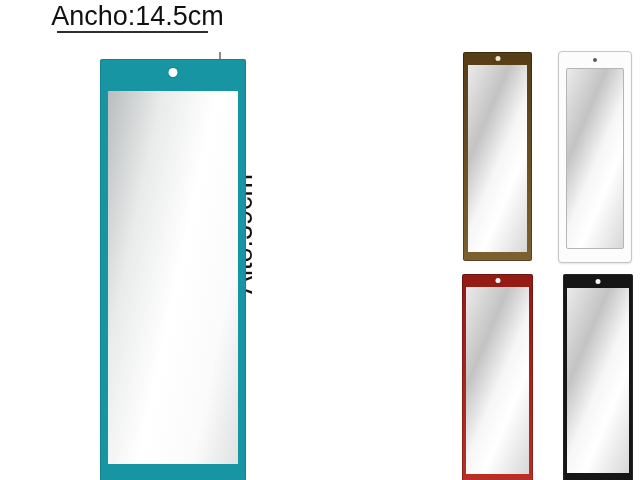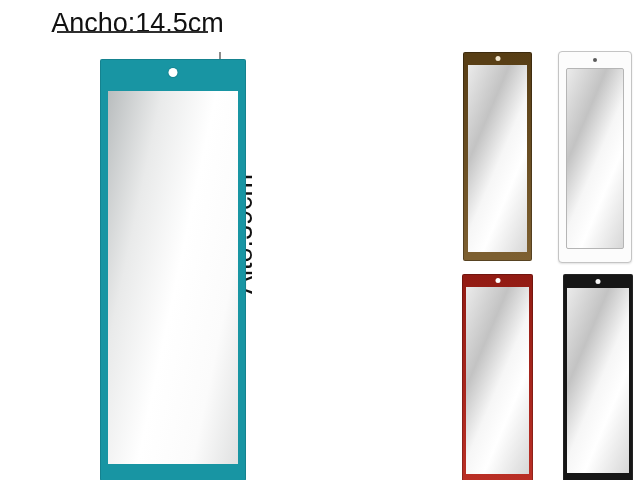--- a/index.html
+++ b/index.html
@@ -7,21 +7,21 @@
     position: relative;
     width: 640px; height: 480px;
     background: #ffffff;
     overflow: hidden;
     font-family: "Liberation Sans", "DejaVu Sans", sans-serif;
   }
 
   
   .width-label {
     position: absolute;
-    left: 30px; top: 8px; width: 215px;
+    left: 30px; top: 1px; width: 215px;
     text-align: center;
     font-size: 27px;
     letter-spacing: 0px;
     color: #111111;
     white-space: nowrap;
   }
   .width-line {
     position: absolute;
     left: 57px; top: 31px; width: 151px; height: 0;
     border-top: 2px solid #2f2f2f;

